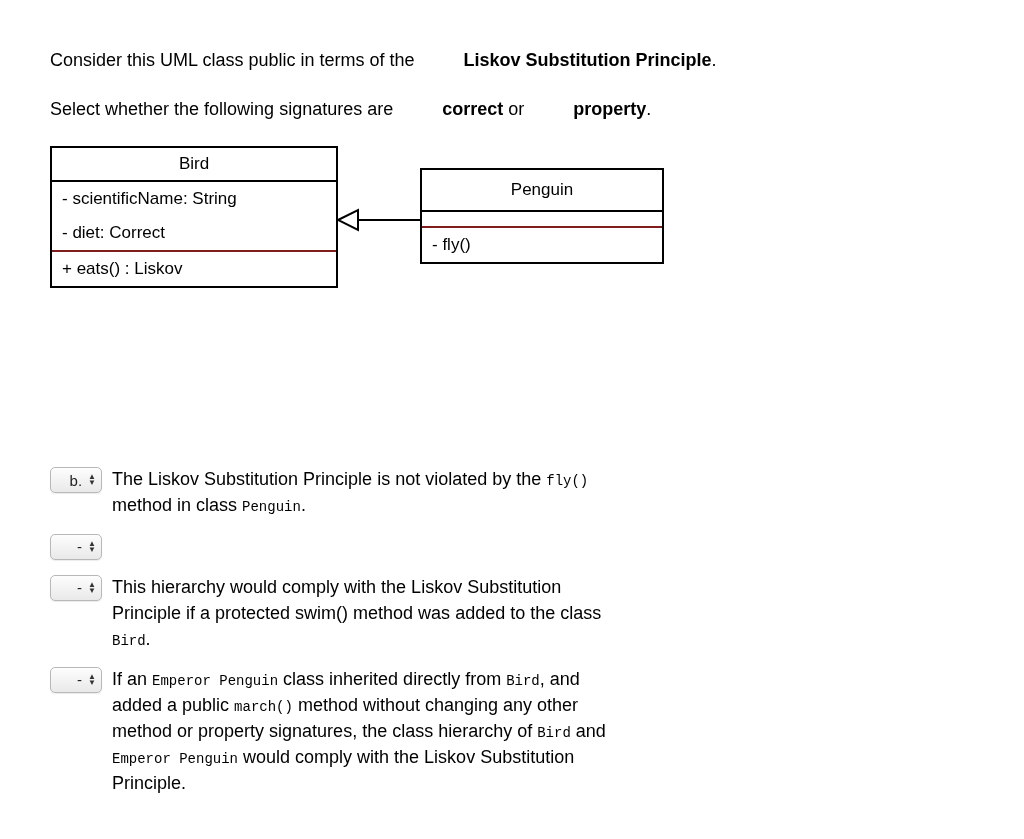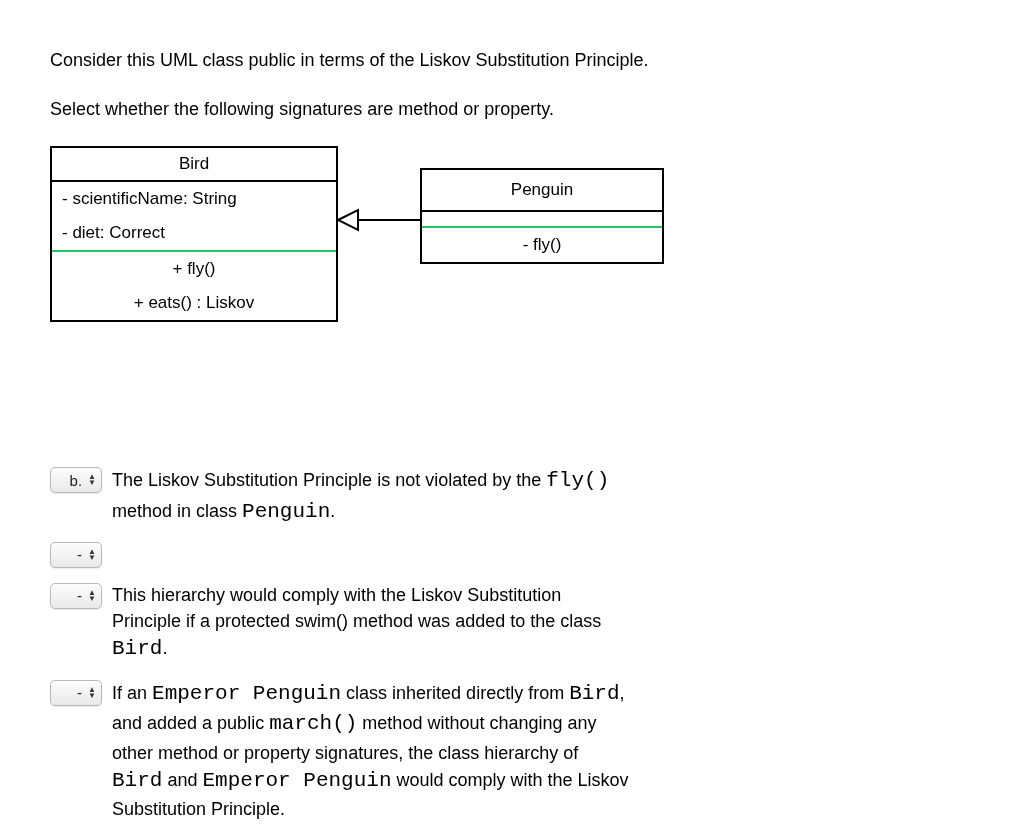--- a/index.html
+++ b/index.html
@@ -6,21 +6,21 @@
   body {
     margin: 0;
     padding: 48px 50px;
     font-family: -apple-system, "Segoe UI", "Helvetica Neue", Arial, sans-serif;
     font-size: 18px;
     color: #000;
     background: #fff;
     width: 1024px;
   }
   .intro { margin-bottom: 24px; line-height: 1.4; }
-  .intro b { font-weight: 400; }
+  .intro b { font-weight: 700; margin-left: 44px; }
 
   .uml-area {
     position: relative;
     height: 280px;
     margin-top: 10px;
     margin-bottom: 40px;
   }
   .uml-class {
     position: absolute;
     border: 2px solid #000;
@@ -28,23 +28,23 @@
     font-family: Arial, Helvetica, sans-serif;
     font-size: 17px;
   }
   .uml-class .title {
     text-align: center;
     padding: 6px 10px;
     border-bottom: 2px solid #000;
     font-weight: 400;
   }
   .uml-class .section {
-    border-bottom: 2px solid #22c55e;
+    border-bottom: 2px solid #7f1d1d;
   }
-  .uml-class .section:last-child { border-bottom: none; text-align: center; }
+  .uml-class .section:last-child { border-bottom: none; }
   .uml-class .row {
     padding: 7px 10px;
   }
   .bird { left: 0; top: 0; width: 288px; }
   .penguin { left: 370px; top: 22px; width: 244px; }
   .penguin .title { padding: 10px 10px; }
 
   .arrow {
     position: absolute;
   }
@@ -90,43 +90,42 @@
   .q-select .stepper {
     display: flex;
     flex-direction: column;
     line-height: 6px;
     font-size: 8px;
     color: #333;
   }
   .q-body { flex: 1; }
   code, .mono {
     font-family: "Courier New", Courier, monospace;
-    font-size: 21px;
+    font-size: 14px;
   }
 </style>
 </head>
 <body>
 
 <div class="intro">
   <span>Consider this UML class public in terms of the </span><b>Liskov Substitution Principle</b><span>.</span>
 </div>
 <div class="intro">
-  <span>Select whether the following signatures are </span><b>method</b><span> or </span><b>property</b><span>.</span>
+  <span>Select whether the following signatures are </span><b>correct</b><span> or </span><b>property</b><span>.</span>
 </div>
 
 <div class="uml-area">
 
   <div class="uml-class bird">
     <div class="title">Bird</div>
     <div class="section">
       <div class="row">- scientificName: String</div>
       <div class="row">- diet: Correct</div>
     </div>
     <div class="section">
-      <div class="row">+ fly()</div>
       <div class="row">+ eats() : Liskov</div>
     </div>
   </div>
 
   <div class="uml-class penguin">
     <div class="title">Penguin</div>
     <div class="section" style="height:16px"></div>
     <div class="section">
       <div class="row">- fly()</div>
     </div>

